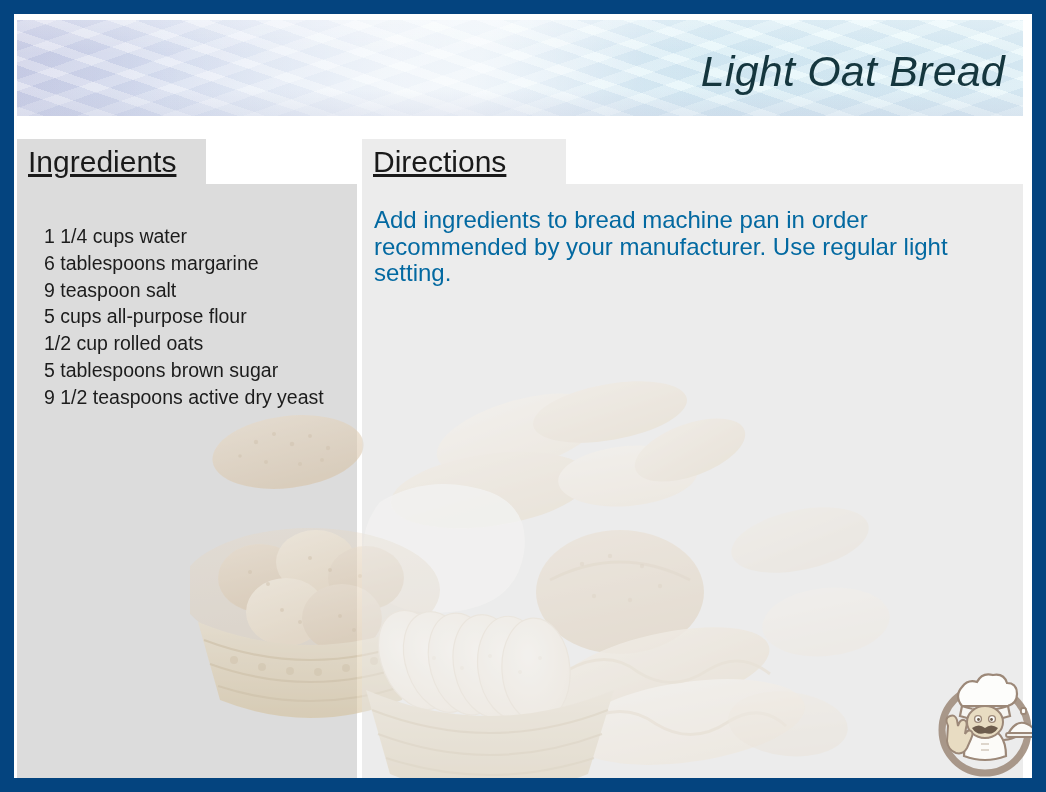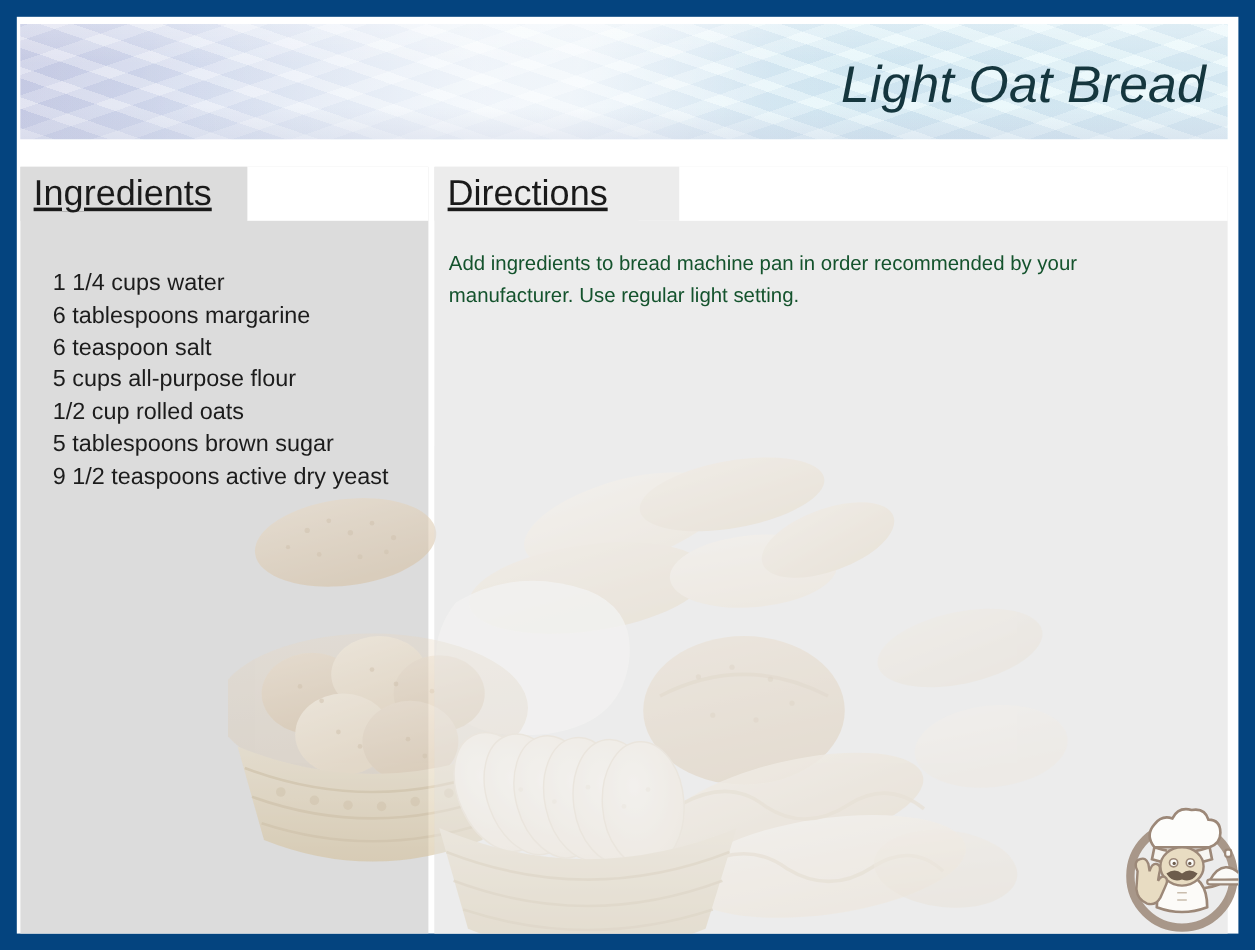--- a/index.html
+++ b/index.html
@@ -134,23 +134,23 @@
     font-size: 19.5px;
     line-height: 26.8px;
     color: #1c1c1c;
     white-space: nowrap;
   }
   #directions-text {
     position: absolute;
     left: 12px;
     top: 68px;
     width: 625px;
-    font-size: 17px;
+    font-size: 24px;
     line-height: 26.5px;
-    color: #14532d;
+    color: #0369a1;
     margin: 0;
   }
 
   
   #bread-photo {
     position: absolute;
     left: 176px;
     top: 358px;
     width: 700px;
     height: 412px;
@@ -191,21 +191,21 @@
   </div>
 
   <div id="ingredients-panel">
     <div class="tab-notch" id="ingredients-notch"></div>
     <div class="tab-header" id="ingredients-tab">
       <span class="tab-label">Ingredients</span>
     </div>
     <ul id="ingredients-list">
       <li>1 1/4 cups water</li>
       <li>6 tablespoons margarine</li>
-      <li>6 teaspoon salt</li>
+      <li>9 teaspoon salt</li>
       <li>5 cups all-purpose flour</li>
       <li>1/2 cup rolled oats</li>
       <li>5 tablespoons brown sugar</li>
       <li>9 1/2 teaspoons active dry yeast</li>
     </ul>
   </div>
 
   <div id="directions-panel">
     <div class="tab-notch" id="directions-notch"></div>
     <div class="tab-header" id="directions-tab">

